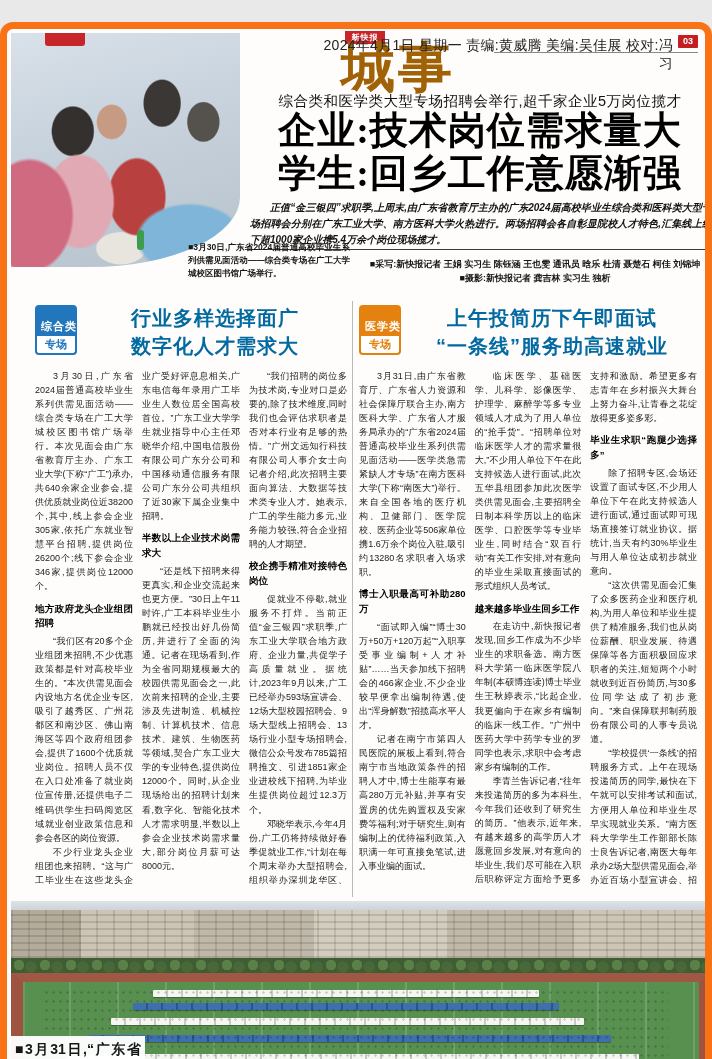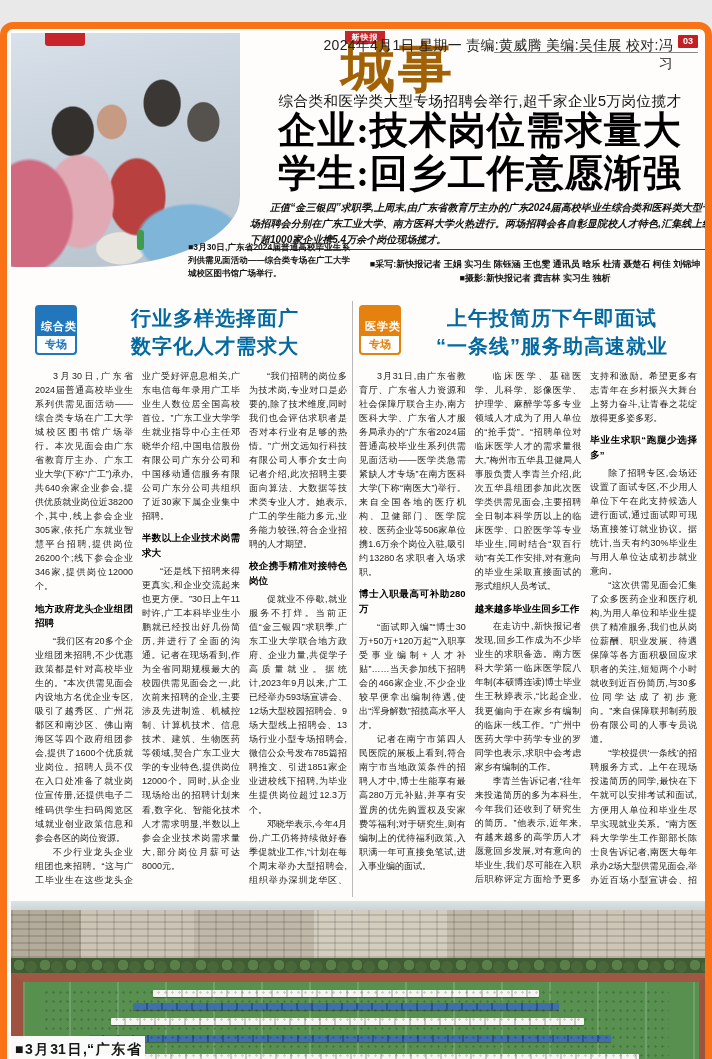--- a/index.html
+++ b/index.html
@@ -193,21 +193,21 @@
       <div>上午投简历下午即面试</div>
       <div>“一条线”服务助高速就业</div>
     </div>
   </div>
 
   <div class="article-body ab-right">
     <p>3月31日,由广东省教育厅、广东省人力资源和社会保障厅联合主办,南方医科大学、广东省人才服务局承办的“广东省2024届普通高校毕业生系列供需见面活动——医学类急需紧缺人才专场”在南方医科大学(下称“南医大”)举行。来自全国各地的医疗机构、卫健部门、医学院校、医药企业等506家单位携1.6万余个岗位入驻,吸引约13280名求职者入场求职。</p>
     <div class="sub">博士入职最高可补助280万</div>
     <p>“面试即入编”“博士30万+50万+120万起”“入职享受事业编制+人才补贴”……当天参加线下招聘会的466家企业,不少企业较早便拿出编制待遇,使出“浑身解数”招揽高水平人才。</p>
     <p>记者在南宁市第四人民医院的展板上看到,符合南宁市当地政策条件的招聘人才中,博士生能享有最高280万元补贴,并享有安置房的优先购置权及安家费等福利;对于研究生,则有编制上的优待福利政策,入职满一年可直接免笔试,进入事业编的面试。</p>
-    <p>临床医学、基础医学、儿科学、影像医学、护理学、麻醉学等多专业领域人才成为了用人单位的“抢手货”。“招聘单位对临床医学人才的需求量很大,”梅州市五华县卫健局人事股负责人李青兰介绍,此次五华县组团参加此次医学类供需见面会,主要招聘全日制本科学历以上的临床医学、口腔医学等专业毕业生,同时结合“双百行动”有关工作安排,对有意向的毕业生采取直接面试的形式组织人员考试。</p>
+    <p>临床医学、基础医学、儿科学、影像医学、护理学、麻醉学等多专业领域人才成为了用人单位的“抢手货”。“招聘单位对临床医学人才的需求量很大,”不少用人单位下午在此支持候选人进行面试,此次五华县组团参加此次医学类供需见面会,主要招聘全日制本科学历以上的临床医学、口腔医学等专业毕业生,同时结合“双百行动”有关工作安排,对有意向的毕业生采取直接面试的形式组织人员考试。</p>
     <div class="sub">越来越多毕业生回乡工作</div>
     <p>在走访中,新快报记者发现,回乡工作成为不少毕业生的求职备选。南方医科大学第一临床医学院八年制(本硕博连读)博士毕业生王秋婷表示,“比起企业,我更偏向于在家乡有编制的临床一线工作。”广州中医药大学中药学专业的罗同学也表示,求职中会考虑家乡有编制的工作。</p>
     <p>李青兰告诉记者,“往年来投递简历的多为本科生,今年我们还收到了研究生的简历。”他表示,近年来,有越来越多的高学历人才愿意回乡发展,对有意向的毕业生,我们尽可能在入职后职称评定方面给予更多支持和激励。希望更多有志青年在乡村振兴大舞台上努力奋斗,让青春之花绽放得更多姿多彩。</p>
     <div class="sub">毕业生求职“跑腿少选择多”</div>
     <p>除了招聘专区,会场还设置了面试专区,不少用人单位下午在此支持候选人进行面试,通过面试即可现场直接签订就业协议。据统计,当天有约30%毕业生与用人单位达成初步就业意向。</p>
     <p>“这次供需见面会汇集了众多医药企业和医疗机构,为用人单位和毕业生提供了精准服务,我们也从岗位薪酬、职业发展、待遇保障等各方面积极回应求职者的关注,短短两个小时就收到近百份简历,与30多位同学达成了初步意向。”来自保障联邦制药股份有限公司的人事专员说道。</p>
     <p>“学校提供‘一条线’的招聘服务方式。上午在现场投递简历的同学,最快在下午就可以安排考试和面试,方便用人单位和毕业生尽早实现就业关系。”南方医科大学学生工作部部长陈士良告诉记者,南医大每年承办2场大型供需见面会,举办近百场小型宣讲会、招聘会,做到“大型招聘年年办、小型招聘月月有、专场宣讲周周开、就业信息天天推”,实现“企业进校园、岗位进校园、服务进校园”,努力做到让毕业生“跑腿少、选择多”。</p>
   </div>
 
   <div class="bottom-photo">

